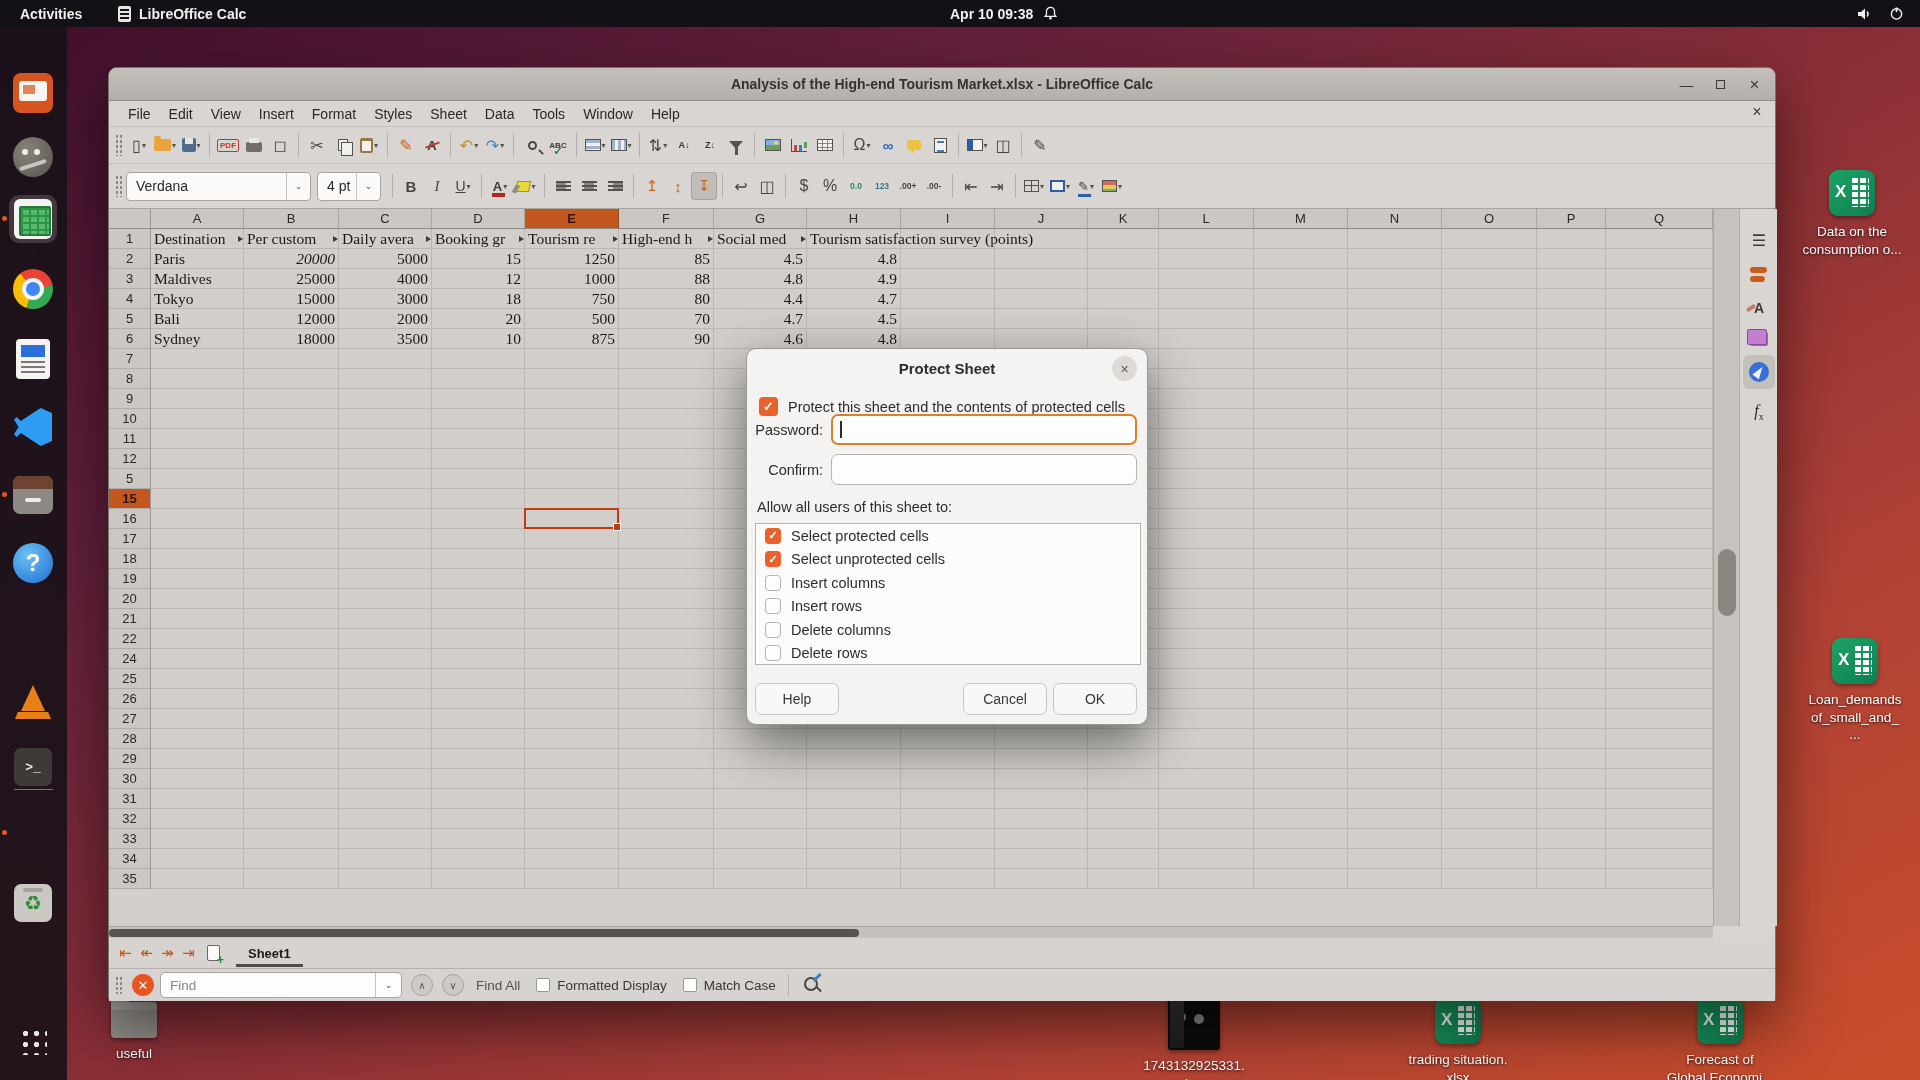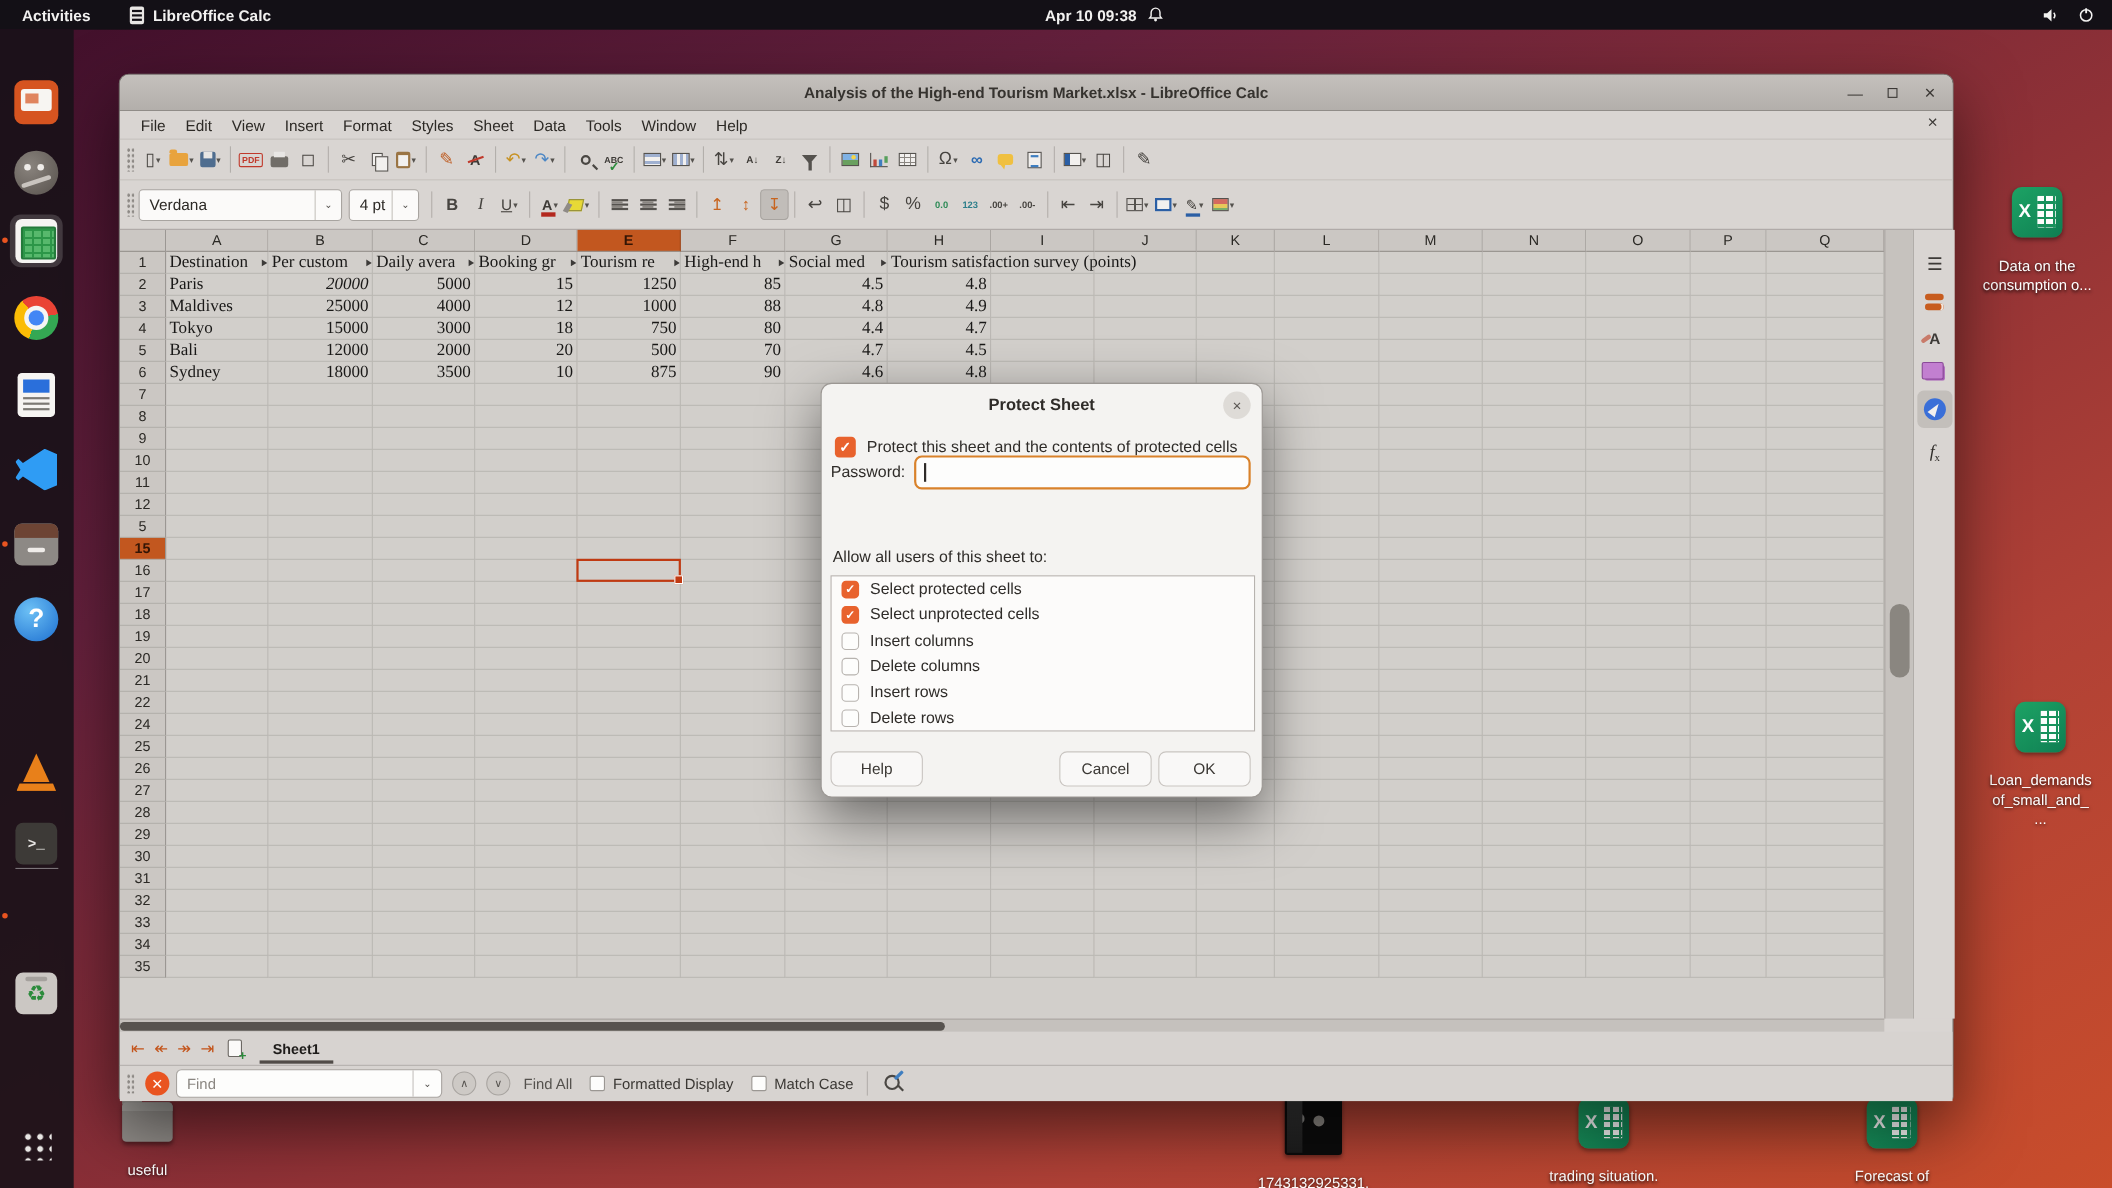--- a/index.html
+++ b/index.html
@@ -75,21 +75,21 @@
   .dk-trash { width:38px; height:38px; background:#cbc7c3; border-radius:7px; color:#2c8b3c;
     font-size:20px; display:flex; align-items:center; justify-content:center; }
   .dk-trash::before { content:""; position:absolute; left:9px; top:4px; width:20px; height:4px;
     background:#a5a19d; border-radius:2px; }
   .dk-grid { width:28px; height:28px;
     background-image:radial-gradient(#e8e6e4 2.4px, transparent 3px);
     background-size:11px 11px; background-position:1px 1px; }
 
   
   .dicon { position:absolute; width:130px; display:flex; flex-direction:column; align-items:center; z-index:5; }
-  .dicon-label { margin-top:17px; color:#fff; font-size:13.5px; text-align:center; line-height:1.3;
+  .dicon-label { margin-top:7px; color:#fff; font-size:13.5px; text-align:center; line-height:1.3;
     text-shadow:0 1px 3px rgba(0,0,0,.85); }
   .ic-excel { width:46px; height:46px; border-radius:9px;
     background:linear-gradient(135deg,#1ea566,#0f7d52); position:relative; box-shadow:0 2px 4px rgba(0,0,0,.4); }
   .ic-excel::before { content:"X"; position:absolute; left:6px; top:12px; color:#fff;
     font-weight:700; font-size:17px; }
   .ic-excel::after { content:""; position:absolute; right:6px; top:8px; width:17px; height:29px;
     background:
       repeating-linear-gradient(to bottom, transparent 0 5px, #18925c 5px 7px),
       repeating-linear-gradient(to right, transparent 0 6px, #18925c 6px 8px),
       #fdfdfc; border-radius:1px; }
@@ -1449,43 +1449,47 @@
       <span class="cb on">✓</span>
       <span>Protect this sheet and the contents of protected cells</span>
     </div>
 
     <div class="dlg-row" style="top:65px;">
       <span class="dlg-lbl">Password:</span>
       <span class="dlg-inp focus">
           <span class="caret"></span>
         </span>
     </div>
+    <div class="dlg-row" style="top:105px;">
+      <span class="dlg-lbl">Confirm:</span>
+      <span class="dlg-inp"></span>
+    </div>
 
     <div class="dlg-allow">Allow all users of this sheet to:</div>
 
     <div class="dlg-list" id="dlg-options">
         <div class="opt">
           <span class="cb on">✓</span>
           <span>Select protected cells</span>
         </div>
         <div class="opt">
           <span class="cb on">✓</span>
           <span>Select unprotected cells</span>
         </div>
         <div class="opt">
           <span class="cb off"></span>
           <span>Insert columns</span>
         </div>
         <div class="opt">
           <span class="cb off"></span>
-          <span>Delete columns</span>
+          <span>Insert rows</span>
         </div>
         <div class="opt">
           <span class="cb off"></span>
-          <span>Insert rows</span>
+          <span>Delete columns</span>
         </div>
         <div class="opt">
           <span class="cb off"></span>
           <span>Delete rows</span>
         </div>
       </div>
 
     <div class="dlg-btn" style="left:8px;">Help</div>
     <div class="dlg-btn" style="left:216px;">Cancel</div>
     <div class="dlg-btn" style="left:306px;">OK</div>

